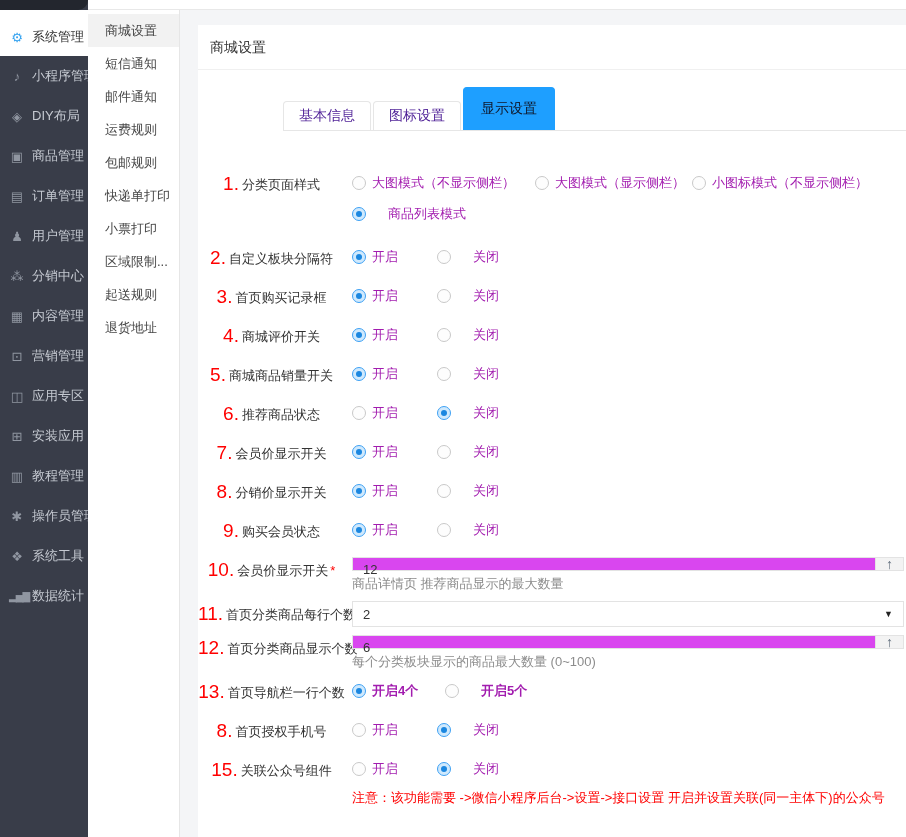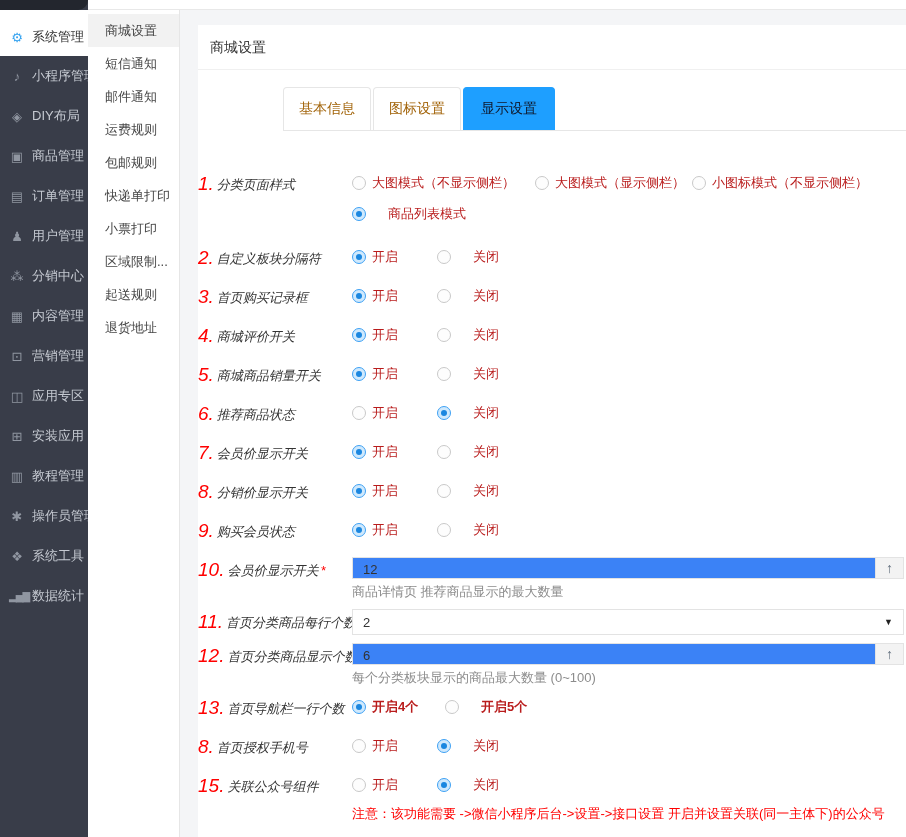--- a/index.html
+++ b/index.html
@@ -25,52 +25,52 @@
     padding-top:14px; }
   .sub-item { height:33px; display:flex; align-items:center; padding-left:17px;
     font-size:13px; color:#464646; cursor:pointer; white-space:nowrap; }
   .sub-item.active { background:#f2f2f2; }
 
   
   .main { flex:1; background:#f4f5f7; padding:25px 0 0 18px; }
   .card { background:#fff; height:100%; }
   .card-title { font-size:14px; color:#333; padding:14px 0 12px 12px; border-bottom:1px solid #f0f0f0; }
   .tabs { display:flex; align-items:flex-end; margin:17px 0 0 85px; border-bottom:1px solid #e6e6e6; }
-  .tab { font-size:14px; color:#a16207; background:#fff; border:1px solid #e6e6e6; border-bottom:none;
-    border-radius:4px 4px 0 0; padding:12px 15px; margin-right:2px; cursor:pointer; white-space:nowrap; }
+  .tab { font-size:14px; color:#4c1d95; background:#fff; border:1px solid #e6e6e6; border-bottom:none;
+    border-radius:4px 4px 0 0; padding:5px 15px; margin-right:2px; cursor:pointer; white-space:nowrap; }
   .tab.active { background:#1e9fff; border-color:#1e9fff; color:#0f172a; padding:12px 17px; }
 
   
   .form { padding-top:40px; }
   .form-row { display:flex; align-items:flex-start; margin-bottom:14px; }
   .form-row.input-row { margin-bottom:8px; }
   .form-row[data-idx="0"] { margin-bottom:12px; }
-  .row-label { flex:0 0 154px; width:154px; padding-right:7px; text-align:left;
-    font-size:13px; color:#333; line-height:23px; white-space:nowrap;font-style:italic; }
+  .row-label { flex:0 0 154px; width:154px; padding-right:7px; text-align:center;
+    font-size:13px; color:#333; line-height:23px; white-space:nowrap; }
   .row-num { color:#ff0000; font-size:19px; margin-right:3px; position:relative; top:1px; }
   .required { color:#ff0000; margin-left:2px; }
   .row-content { flex:1; min-width:0; }
 
   .options-wrap { display:flex; flex-wrap:wrap; }
   .radio-option { display:flex; align-items:center; gap:6px; width:85px; height:23px; cursor:pointer; }
   .radio-option:last-child { width:auto;gap:22px; }
   .form-row[data-idx="0"] .options-wrap { width:560px; }
   .form-row[data-idx="0"] .radio-option { width:176px; margin-bottom:8px; }
   .form-row[data-idx="0"] .radio-option:nth-child(2) { width:164px;justify-content:center; }
   .form-row[data-idx="0"] .radio-option:nth-child(3) { width:220px; }
   .form-row[data-idx="0"] .radio-option:nth-child(5) { width:auto; }
   .form-row[data-idx="12"] .radio-option { width:93px;font-weight:bold; }
   .radio-circle { width:14px; height:14px; flex:0 0 14px; border-radius:50%;
     border:1px solid #c9c9c9; background:#fdfdfd; position:relative; }
   .radio-circle.checked { border-color:#3ea1f4; background:#cfe9fd; }
   .radio-circle.checked::after { content:""; position:absolute; left:3px; top:3px;
     width:6px; height:6px; border-radius:50%; background:#1b87e0; }
-  .opt-label { font-size:13px; color:#b91c1c; white-space:nowrap; }
-
-  .input-group { display:flex; width:552px; height:22px; border:1px solid #e3e3e3; background:#3b82f6; }
+  .opt-label { font-size:13px; color:#a21caf; white-space:nowrap; }
+
+  .input-group { display:flex; width:552px; height:14px; border:1px solid #e3e3e3; background:#d946ef; }
   .input-value { flex:1; font-size:13px; color:#333; line-height:24px; padding-left:10px; }
   .spinner { width:28px; flex:0 0 28px; border-left:1px solid #e3e3e3; background:#f3f3f3;
     display:flex; align-items:center; justify-content:center; color:#5f6c7b; font-size:14px; cursor:pointer; }
   .help { font-size:13px; color:#8c8c8c; margin-top:4px; }
   .select-box { display:flex; align-items:center; width:552px; height:26px;
     border:1px solid #e3e3e3; background:#fff; cursor:pointer; }
   .select-value { flex:1; font-size:13px; color:#333; padding-left:10px; }
   .select-arrow { font-size:9px; color:#222; padding-right:10px; }
   .row-note { font-size:13px; color:#ff0000; margin-top:9px; white-space:nowrap; }
 </style>

